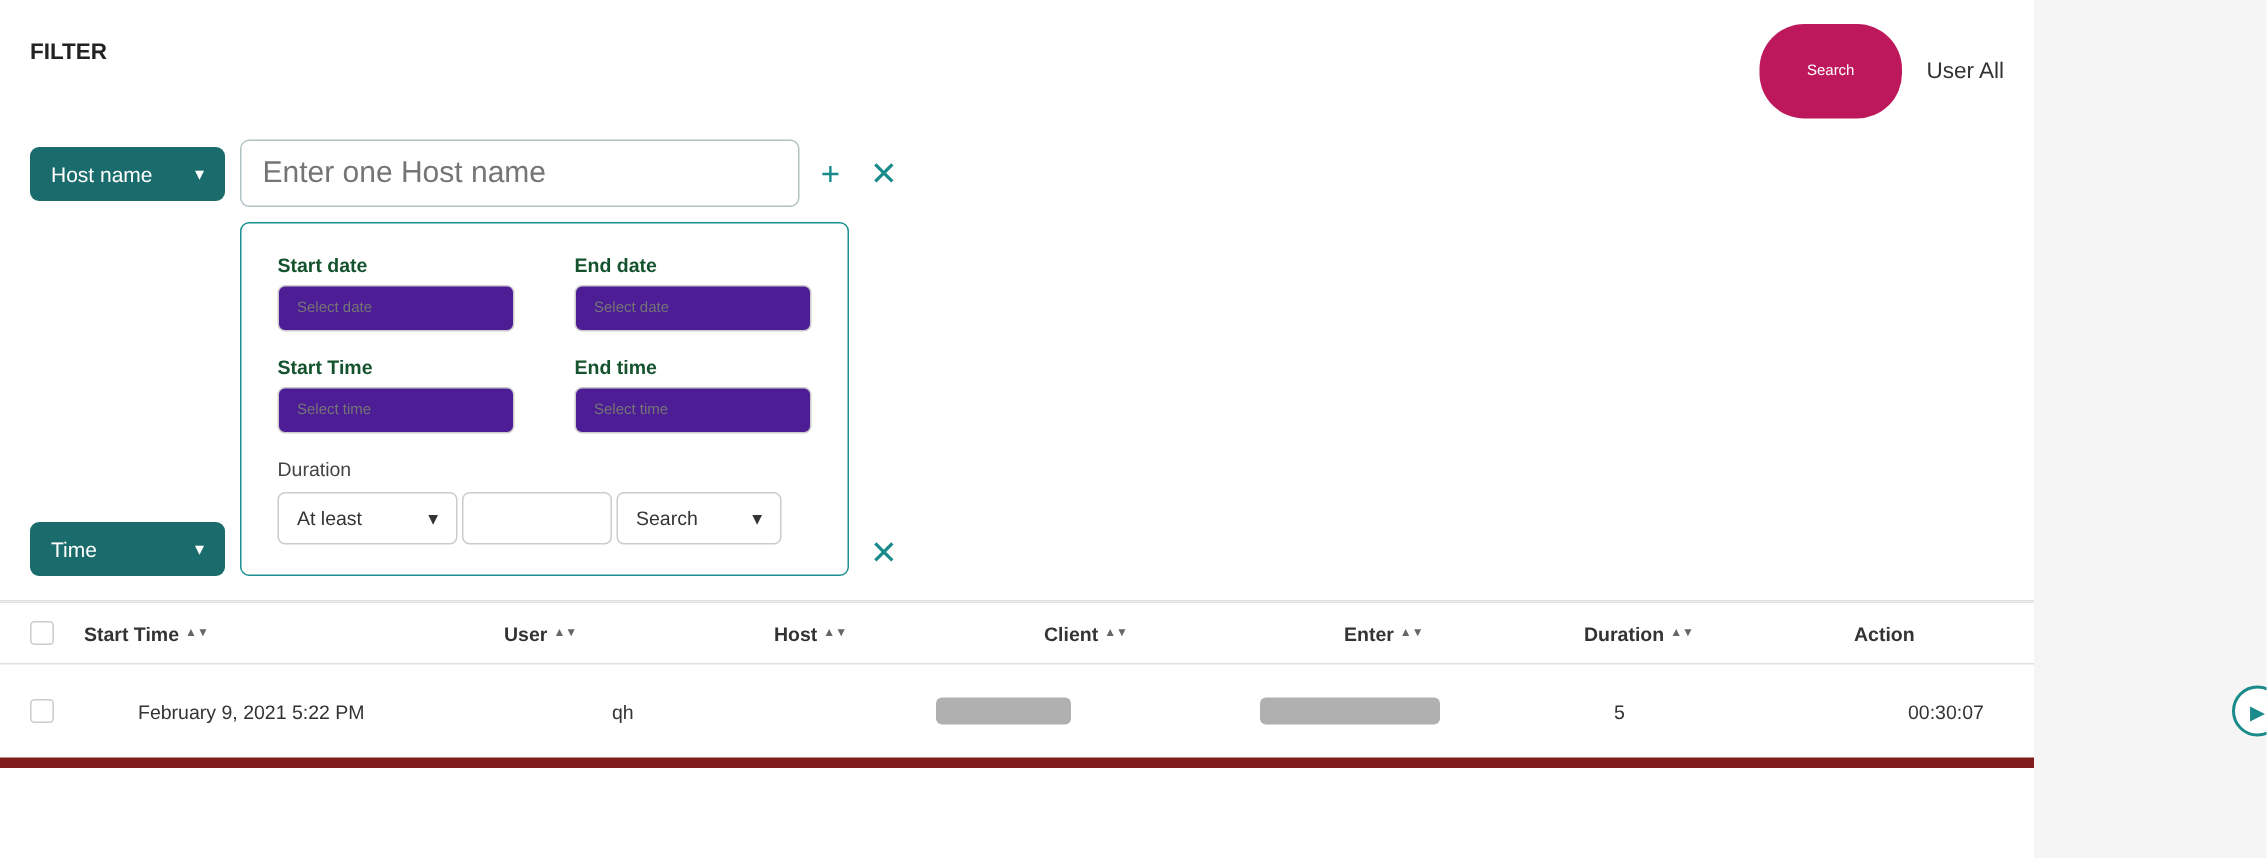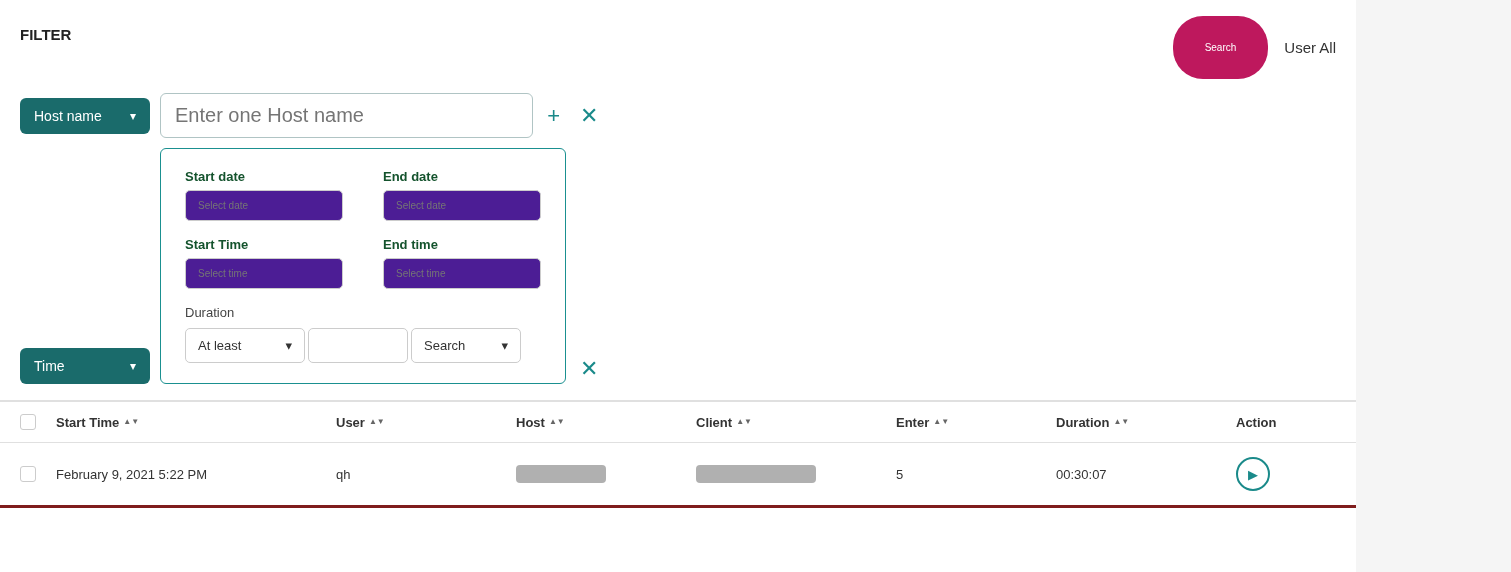--- a/index.html
+++ b/index.html
@@ -139,21 +139,21 @@
     }
     .icon-btn.close { color: #1a8a8a; }
 
     
     .table-section { background: #fff; }
 
     .table-header { display: grid; grid-template-columns: 36px 280px 180px 180px 200px 160px 180px 120px; padding: 12px 20px; border-top: 1px solid #e0e0e0; border-bottom: 1px solid #e0e0e0; background: #fff; }
     .th { font-size: 13px; font-weight: 600; color: #333; display: flex; align-items: center; gap: 4px; }
     .sort-arrows { display: flex; flex-direction: column; font-size: 8px; color: #666; line-height: 1; }
 
-    .table-row-grid { display: grid; grid-template-columns: 36px 280px 180px 180px 200px 160px 180px 120px; padding: 14px 20px; border-bottom: 3px solid #7f1d1d; align-items: center; }
+    .table-row-grid { display: grid; grid-template-columns: 36px 280px 180px 180px 200px 160px 180px 120px; padding: 14px 20px; border-bottom: 7px solid #7f1d1d; align-items: center; gap: 36px; }
     .td { font-size: 13px; color: #333; }
 
     .checkbox { width: 16px; height: 16px; border: 1.5px solid #ccc; border-radius: 3px; cursor: pointer; }
 
     .placeholder-block { background: #b0b0b0; border-radius: 4px; height: 18px; }
 
     .play-btn {
       width: 34px; height: 34px; border-radius: 50%;
       border: 2px solid #1a8a8a;
       background: #fff;

